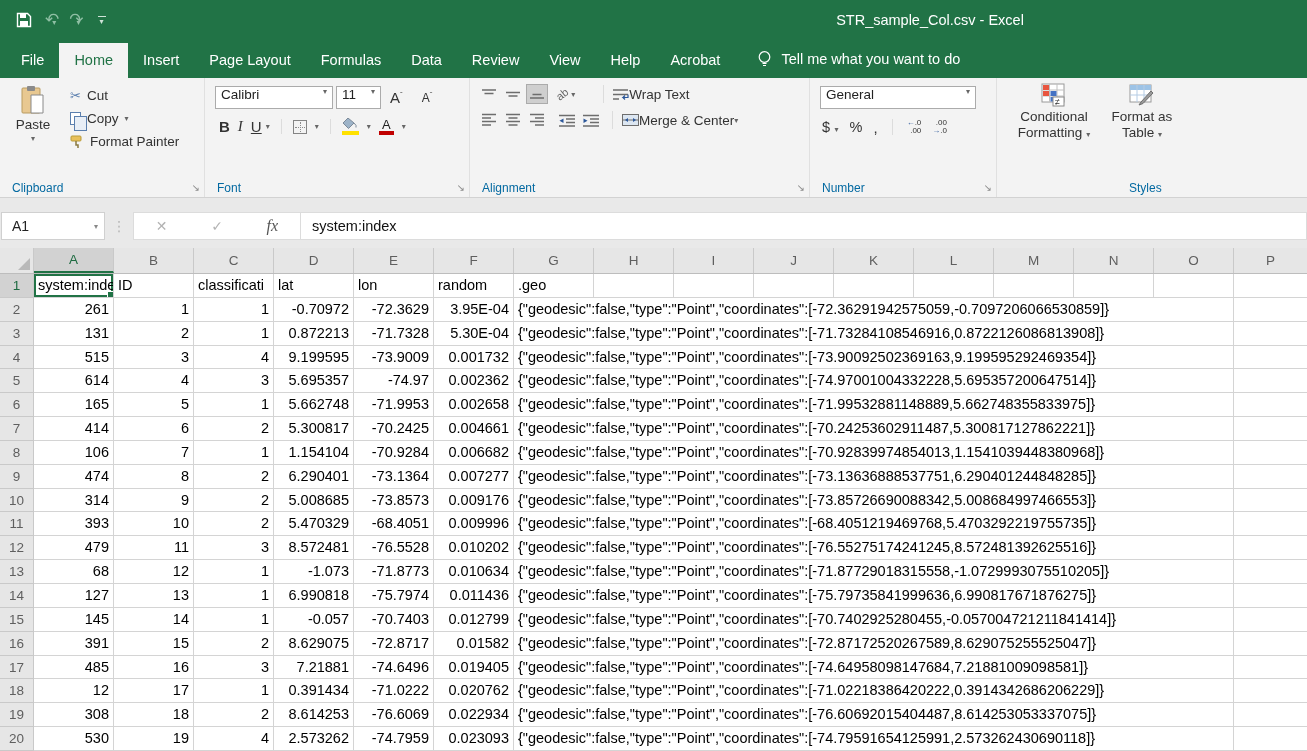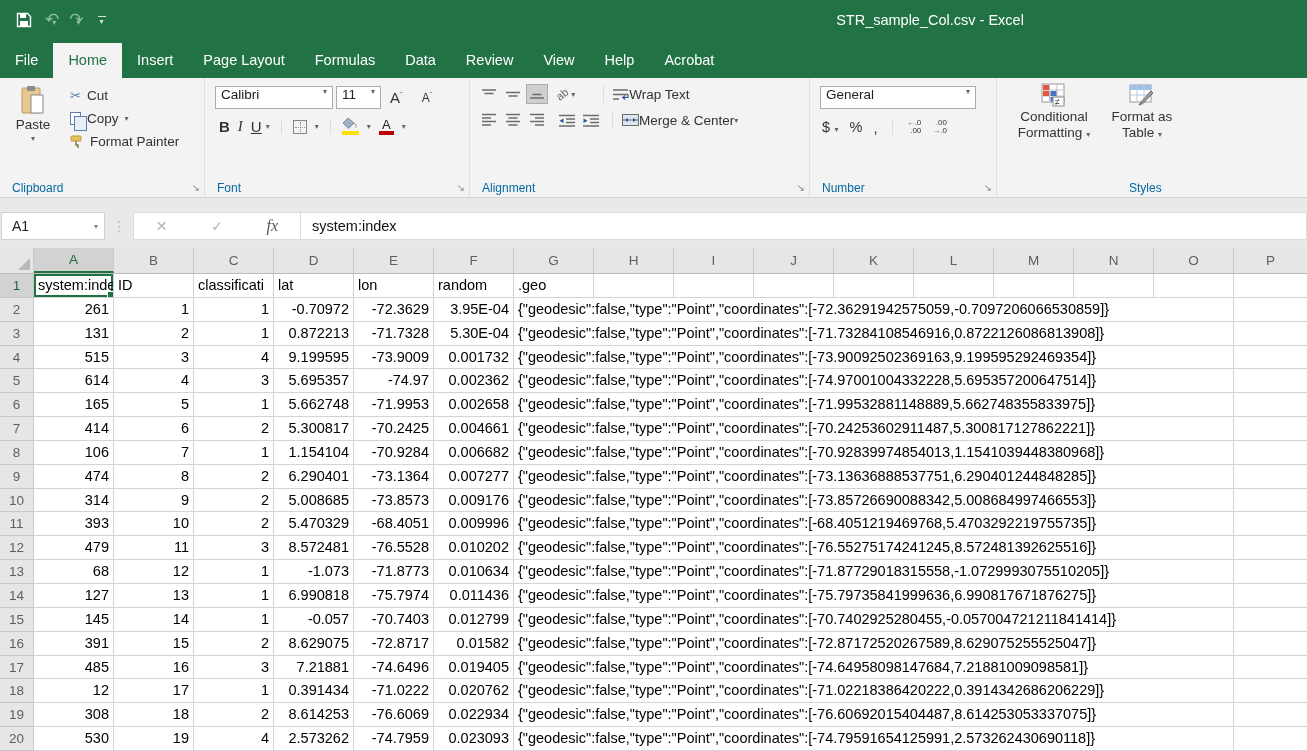--- a/index.html
+++ b/index.html
@@ -11,21 +11,21 @@
   }
   
   .titlebar{height:40px;background:var(--green);position:relative;display:flex;align-items:center;}
   .qat{display:flex;align-items:center;gap:13px;padding-left:16px;}
   .qat .undo,.qat .redo{color:var(--dim);font-size:17px;line-height:17px;}
   .qat .dd-dim{color:var(--dim);font-size:8px;margin-left:-7px;}
   .qat-custom{display:flex;flex-direction:column;align-items:center;color:#cfe3d8;font-size:8px;line-height:5px;margin-left:4px;}
   .qat-custom .bar{width:8px;border-top:1px solid #cfe3d8;margin-bottom:2px;}
   .wintitle{position:absolute;left:930px;transform:translateX(-50%);color:#fff;font-size:14.5px;white-space:nowrap;}
   
-  .tabbar{height:38px;background:var(--green);display:flex;align-items:flex-end;padding-left:0;}
+  .tabbar{height:38px;background:var(--green);display:flex;align-items:flex-end;padding-left:6px;}
   .tab{color:#fff;font-size:14.5px;padding:9px 15px 10px;white-space:nowrap;}
   .tab.active{background:var(--ribbon);color:var(--green);}
   .tellme{display:flex;align-items:center;gap:9px;color:#fff;font-size:14.5px;padding:9px 10px 10px;margin-left:12px;}
   
   .ribbon{height:120px;background:var(--ribbon);border-bottom:1px solid #d2d2d2;display:flex;color:var(--txt);}
   .group{position:relative;height:100%;border-right:1px solid #e0e0e0;}
   .glabel{position:absolute;bottom:2px;left:0;right:0;text-align:left;font-size:12px;color:#0369a1;margin-left:12px;}
   .launch{position:absolute;right:4px;bottom:4px;font-size:10px;line-height:10px;color:#8c8c8c;}
   .dd{font-size:8px;color:#666;}
   .vdiv{width:1px;background:#dcdcdc;align-self:stretch;margin:1px 3px;}
@@ -140,20 +140,29 @@
       <div class="tab active">Home</div>
       <div class="tab">Insert</div>
       <div class="tab">Page Layout</div>
       <div class="tab">Formulas</div>
       <div class="tab">Data</div>
       <div class="tab">Review</div>
       <div class="tab">View</div>
       <div class="tab">Help</div>
       <div class="tab">Acrobat</div>
     </div>
+  <div class="tellme">
+    <span>
+      <svg width="15" height="18" viewBox="0 0 15 18">
+          <circle cx="7.5" cy="7" r="5.3" fill="none" stroke="#fff" stroke-width="1.2"></circle>
+          <path d="M5.5 13.5h4M6 15.5h3" stroke="#fff" stroke-width="1.2"></path>
+        </svg>
+    </span>
+    <span>Tell me what you want to do</span>
+  </div>
 </div>
 
 <div class="ribbon">
 
   <div class="group g-clip">
     <div class="content">
       <div class="paste">
         <span>
           <svg width="26" height="30" viewBox="0 0 26 30">
               <rect x="2" y="3" width="18" height="25" rx="1" fill="#e8c891" stroke="#b99b60"></rect>

